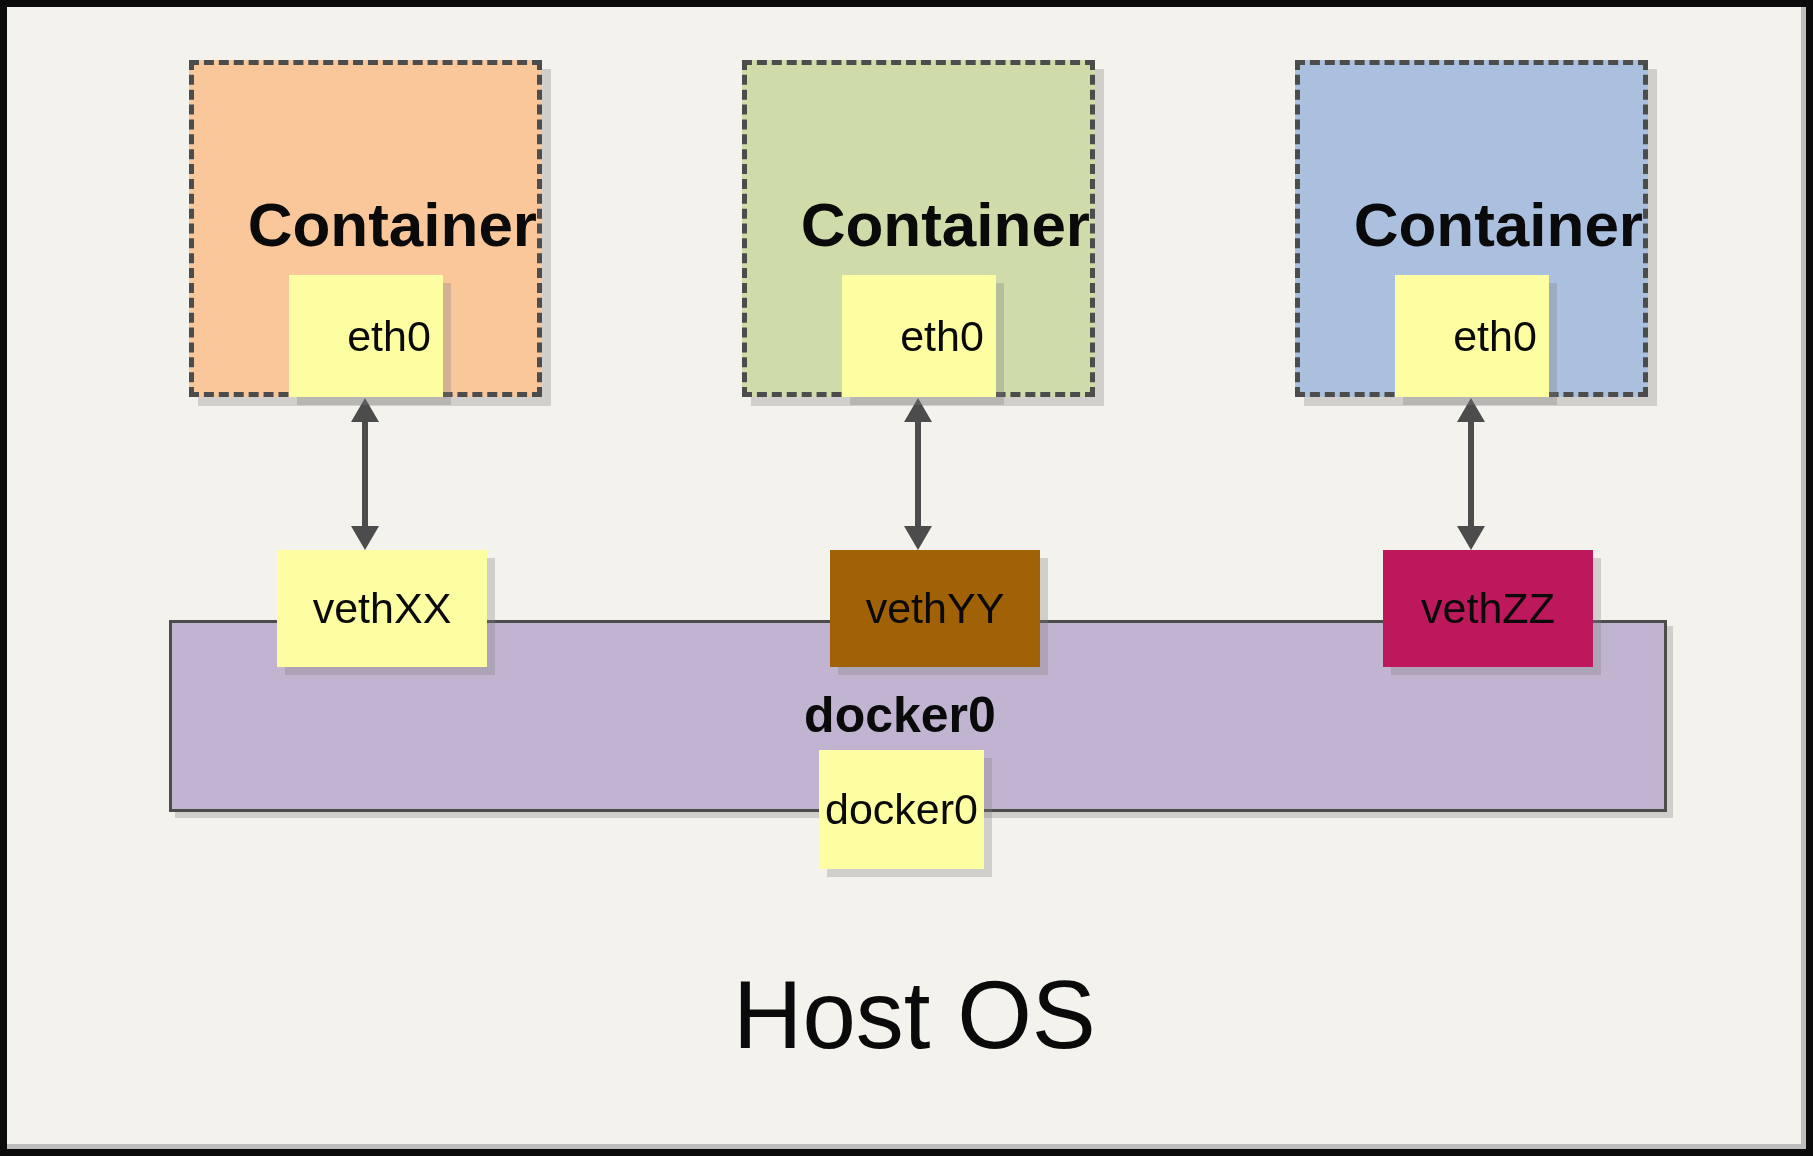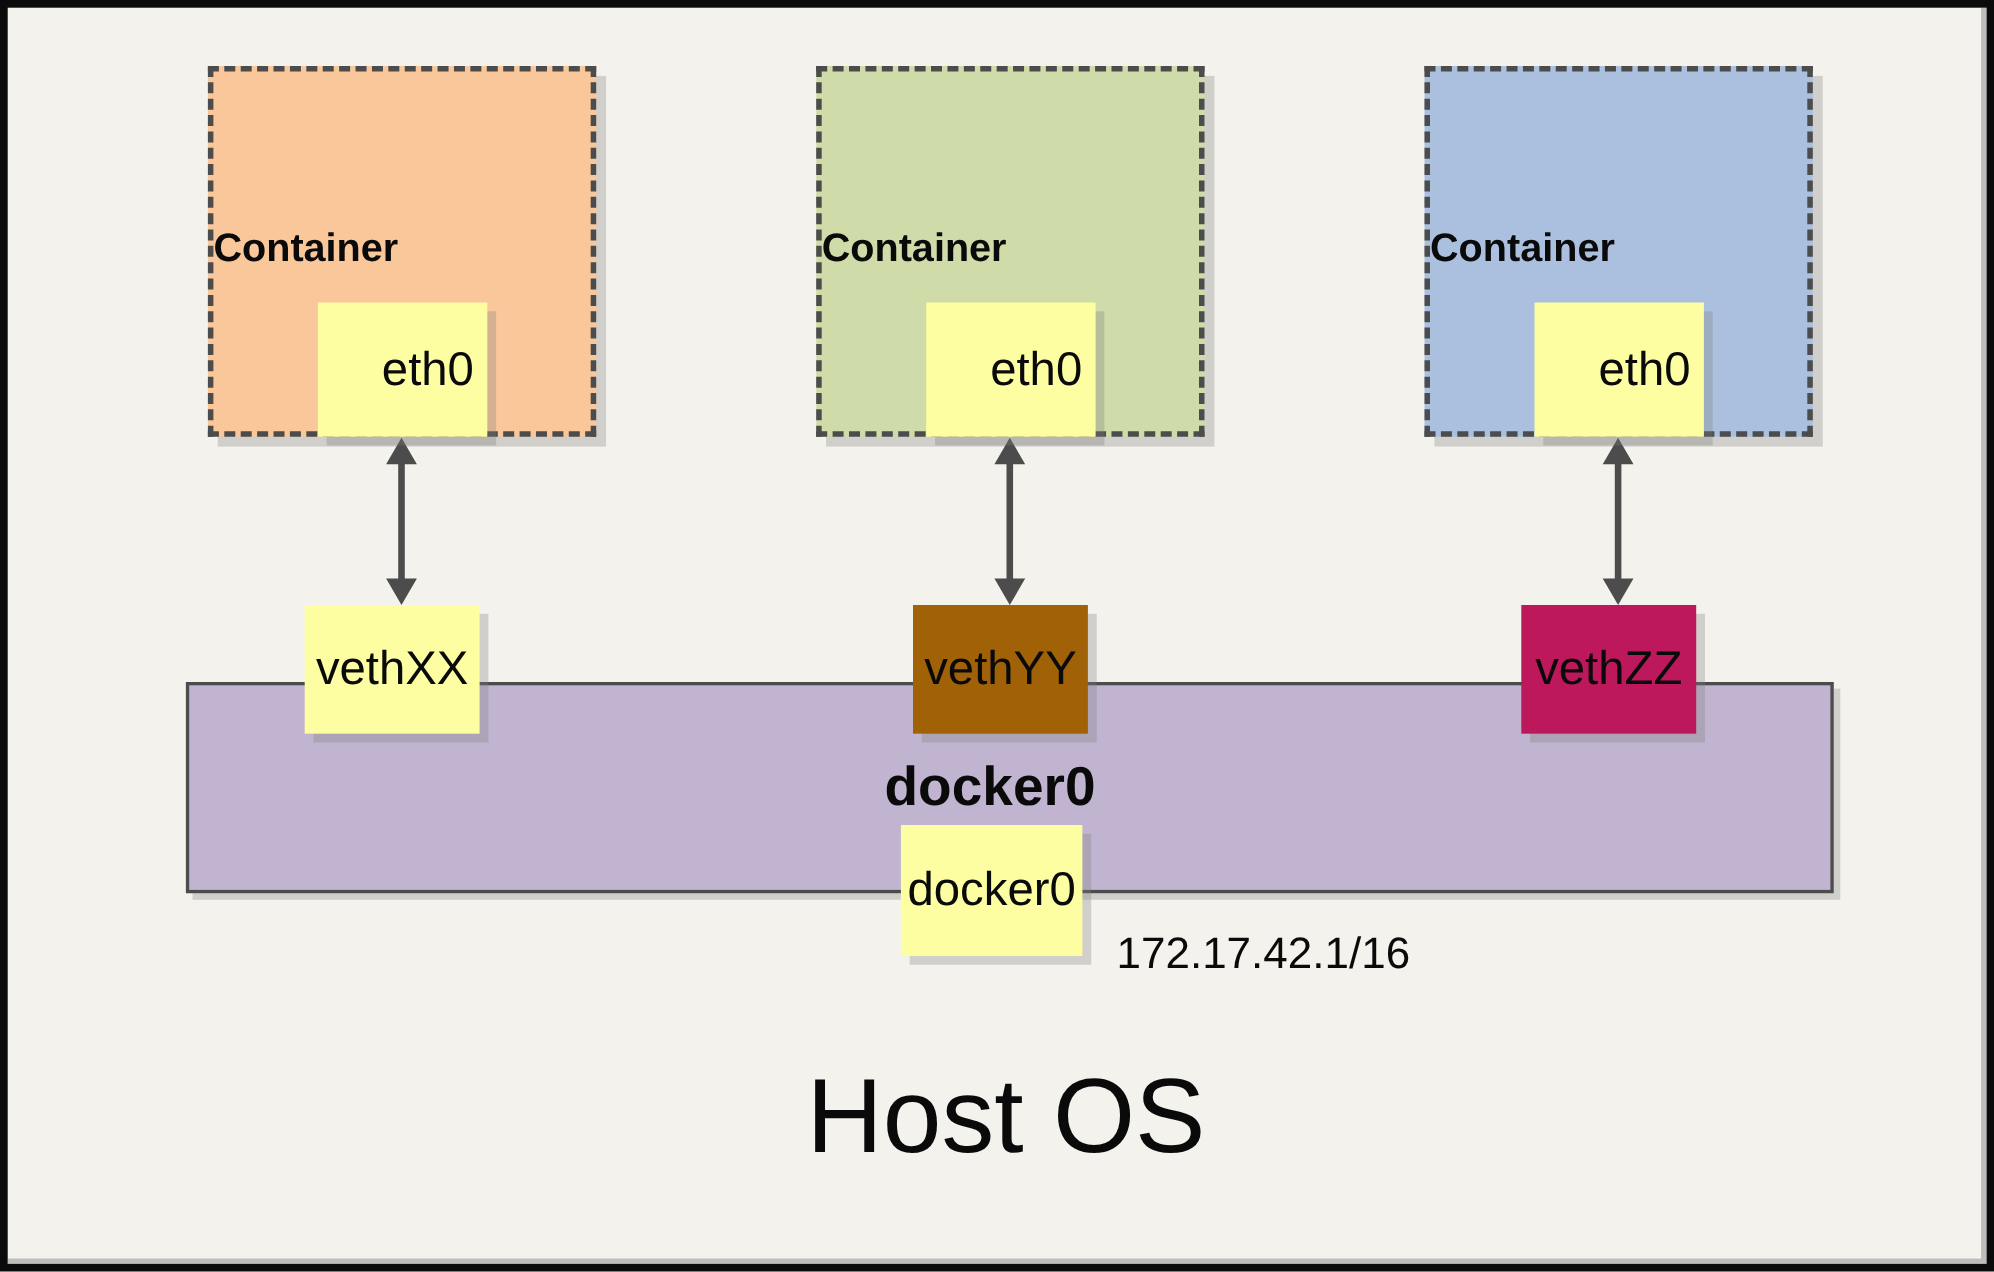--- a/index.html
+++ b/index.html
@@ -17,36 +17,36 @@
   .container-box{
     position:absolute;
     top:53px;width:353px;height:337px;
     box-sizing:border-box;
     border:5px dashed #4c4c4c;
     box-shadow:9px 9px 0 rgba(125,125,125,0.30);
   }
   .c1{left:182px}.c2{left:735px}.c3{left:1288px}
   .container-label{
     position:absolute;left:0;right:0;top:135px;
-    text-align:left;
-    font-size:36px;line-height:50px;font-weight:bold;
+    text-align:right;
+    font-size:62px;line-height:50px;font-weight:bold;
   }
   
   .note{
     position:absolute;
     display:flex;align-items:center;justify-content:center;
     box-shadow:8px 8px 0 rgba(125,125,125,0.30);
     font-size:43px;
     z-index:3;
   }
   .eth0{
     left:50%;transform:translateX(-50%);
     bottom:-5px;width:107px;height:122px;padding-left:47px;
   }
-  .veth{top:543px;width:159px;height:117px;}
+  .veth{top:543px;width:210px;height:117px;}
   .vx{left:270px}.vy{left:823px}.vz{left:1376px}
   .docker0-note{left:812px;top:743px;width:165px;height:119px;}
   
   .arrow{position:absolute;top:391px;width:40px;height:152px;z-index:2;}
   .a1{left:338px}.a2{left:891px}.a3{left:1444px}
   
   .bridge-bar{
     position:absolute;
     left:162px;top:613px;width:1498px;height:192px;
     box-sizing:border-box;
@@ -121,17 +121,16 @@
   <div class="note veth vy" style="background-color: #a16207;">
     <span>vethYY</span>
   </div>
   <div class="note veth vz" style="background-color: #be185d;">
     <span>vethZZ</span>
   </div>
 
   <div class="note docker0-note" style="background-color: rgb(253, 253, 162);">
     <span>docker0</span>
   </div>
-  <div class="ip-label">172.17.42.1/16</div>
 
   <div class="host-label">Host OS</div>
 
 </div>
 
 </body></html>

